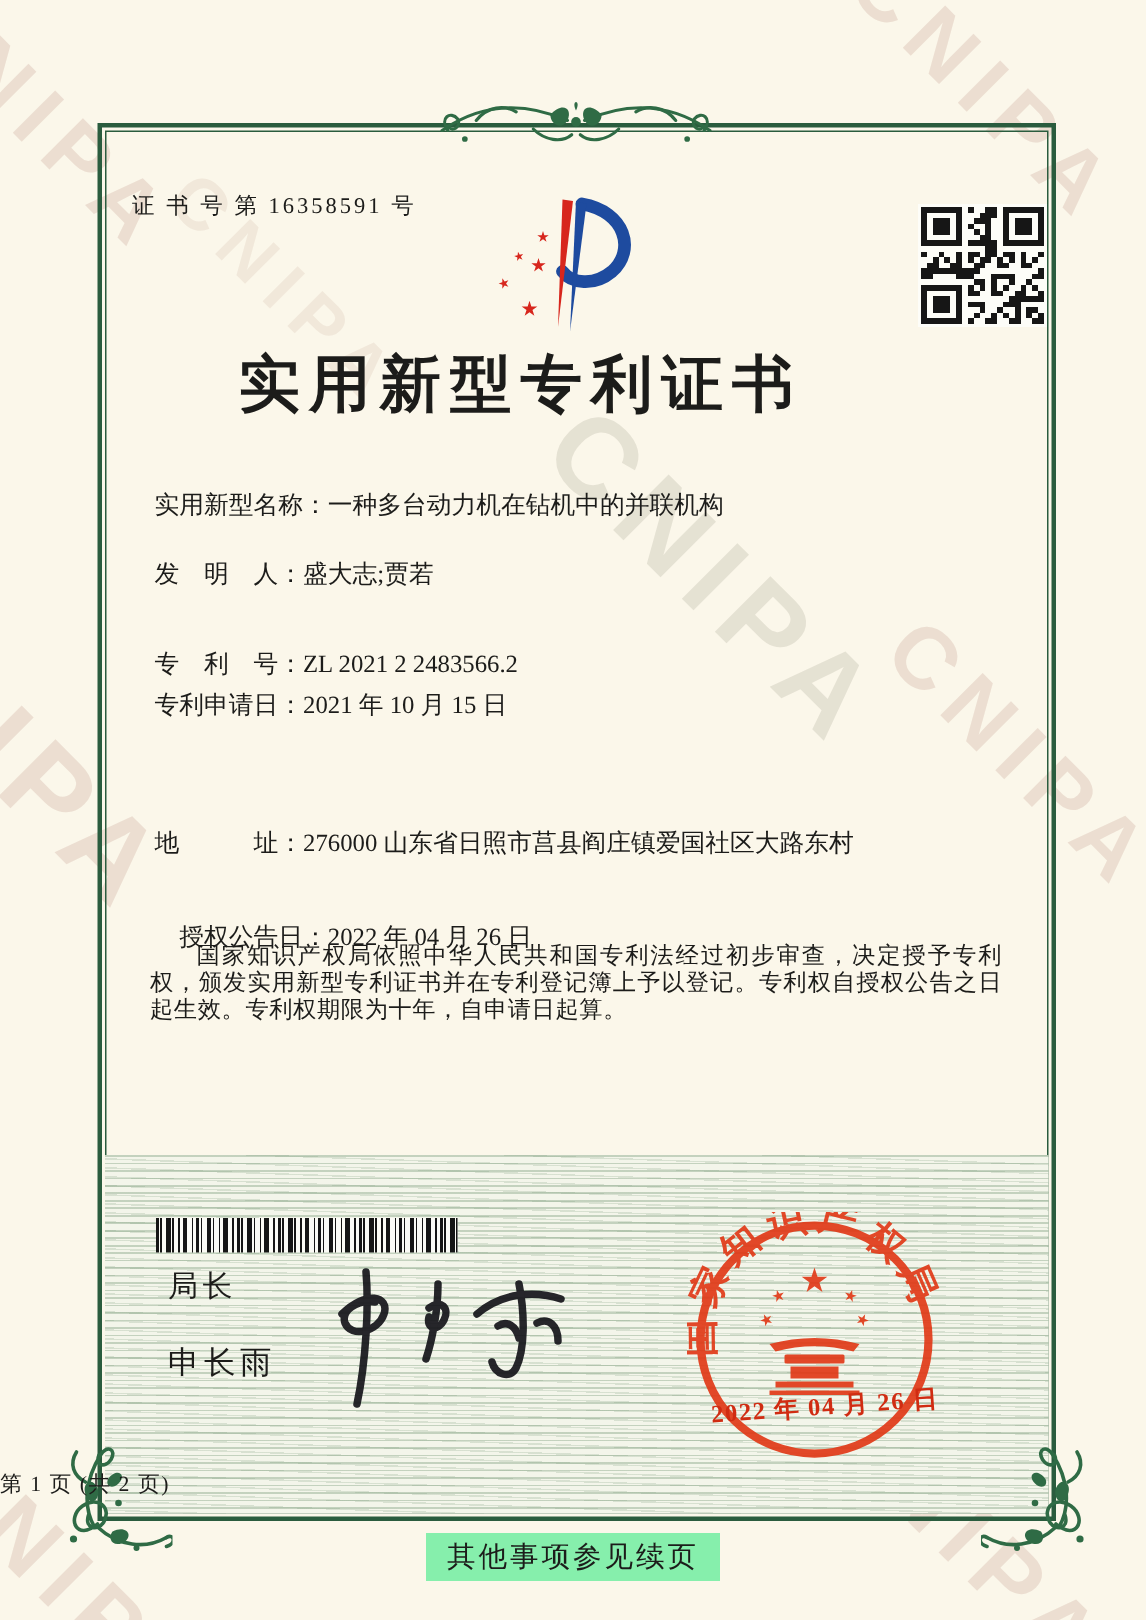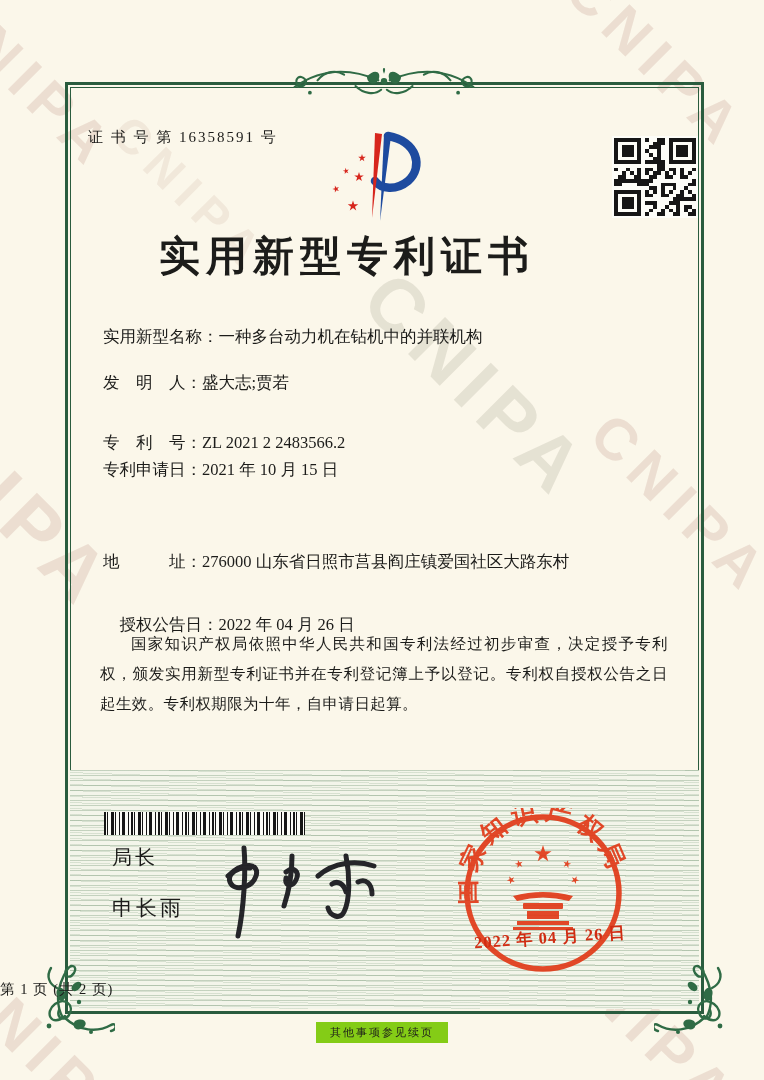--- a/index.html
+++ b/index.html
@@ -27,41 +27,41 @@
 
   .logo{position:absolute;left:325px;top:131px;width:106px;height:96px;}
   .qr{position:absolute;left:612px;top:136px;width:82px;height:78px;background:#fdfdf8;padding:2px;}
 
   .title{position:absolute;left:0;top:229px;width:694px;text-align:center;
          font-size:41px;font-weight:700;letter-spacing:6px;white-space:pre;}
 
   .frow{position:absolute;left:103px;font-size:16.5px;white-space:pre;}
   .pair2{position:absolute;left:252px;top:0;white-space:pre;}
 
-  .paras{position:absolute;left:100px;top:629px;width:568px;font-size:15.5px;line-height:30px;
+  .paras{position:absolute;left:100px;top:629px;width:568px;font-size:15.5px;line-height:18px;
          letter-spacing:.4px;text-align:justify;}
   .paras p{margin:0;text-indent:2em;}
 
   .barcode{position:absolute;left:104px;top:812px;width:201px;height:23px;background-color:#fbfbf6;
     background-image:repeating-linear-gradient(90deg,#151515 0 2px,transparent 2px 3px,#151515 3px 4px,
       transparent 4px 7px,#151515 7px 10px,transparent 10px 11px,#151515 11px 12px,transparent 12px 15px,
       #151515 15px 16px,transparent 16px 18px,#151515 18px 21px,transparent 21px 24px,#151515 24px 25px,
       transparent 25px 27px);}
 
   .director-title{position:absolute;left:112px;top:844px;font-size:20px;letter-spacing:3px;}
   .director-name{position:absolute;left:112px;top:894px;font-size:21px;letter-spacing:3px;}
   .signature{position:absolute;left:200px;top:842px;width:200px;height:105px;}
 
   .seal{position:absolute;left:458px;top:808px;width:170px;height:170px;}
   .seal-date{position:absolute;left:468px;top:927px;width:164px;text-align:center;color:#d02c12;
              font-size:16.5px;letter-spacing:1px;transform:rotate(-4deg);white-space:pre;font-weight:600;}
 
   .page-info{position:absolute;left:0;top:980px;width:764px;font-size:14.5px;letter-spacing:1px;white-space:pre;}
   .note{position:absolute;left:0;top:1022px;width:764px;text-align:center;}
-  .note span{display:inline-block;background:#84cc16;padding:3px 14px;font-size:11px;letter-spacing:2px;white-space:pre;font-family:Liberation Serif, serif;}
+  .note span{display:inline-block;background:#86efac;padding:3px 14px;font-size:19px;letter-spacing:2px;white-space:pre;font-family:Liberation Serif, serif;}
 </style>
 </head>
 <body>
 
 <div class="page">
 
   <span class="wm" style="left:-30px;top:-25px;font-size:58px;">CNIPA</span>
   <span class="wm" style="left:600px;top:-45px;font-size:58px;">CNIPA</span>
   <span class="wm" style="left:140px;top:105px;font-size:48px;color:rgba(201,164,152,.18);">CNIPA</span>
   <span class="wm" style="left:-70px;top:360px;font-size:78px;">CNIPA</span>

